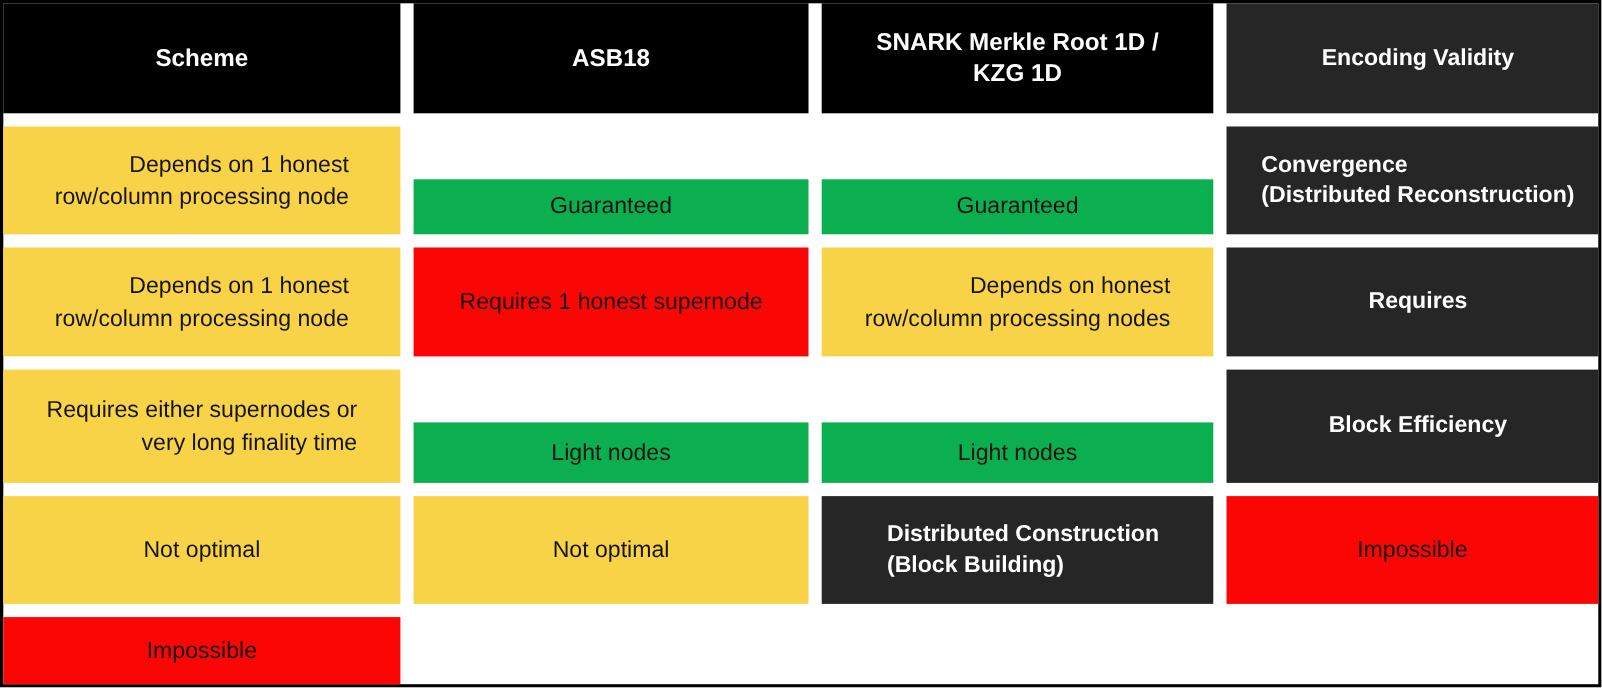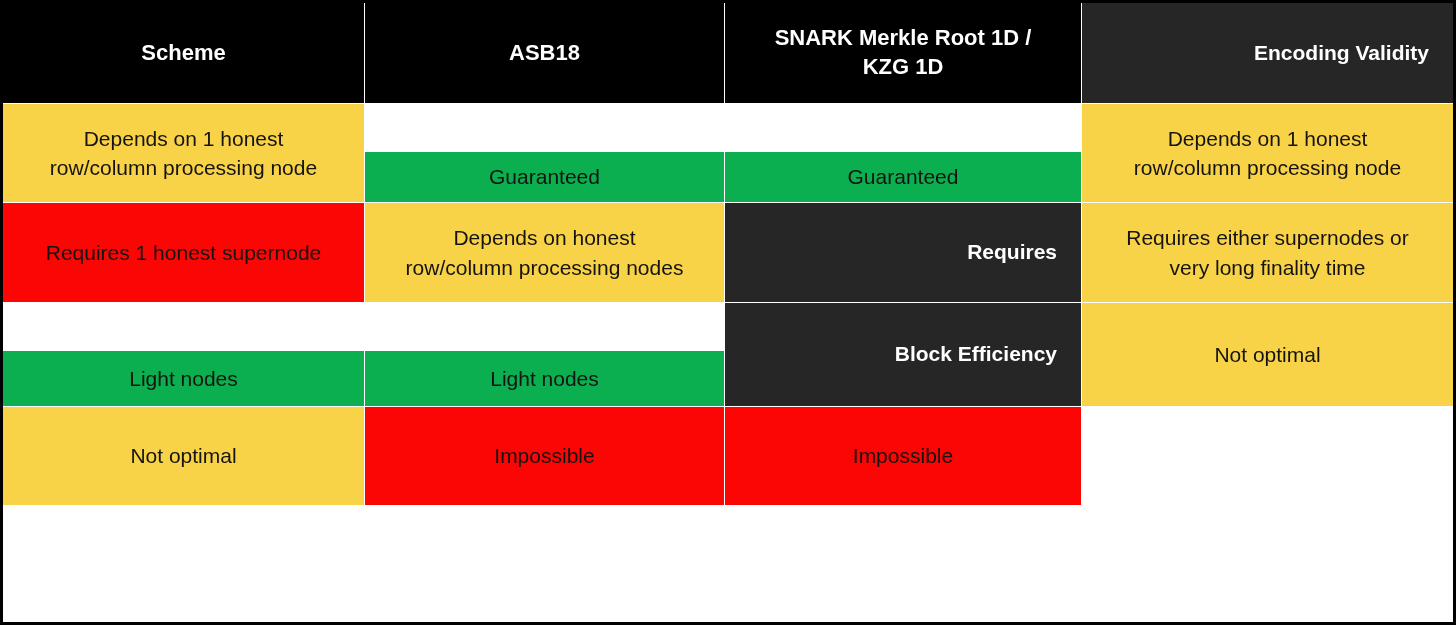--- a/index.html
+++ b/index.html
@@ -10,21 +10,21 @@
   }
   .table {
     box-sizing: border-box;
     width: 1456px;
     height: 625px;
     border: 3px solid var(--frame, #000);
     background: var(--grid-line, #fff);
     display: grid;
     grid-template-columns: 361px 359px 356px 1fr;
     grid-template-rows: 100px 98px 99px 103px 98px 1fr;
-    gap: 1px;
+    gap: 12px;
   }
   .cell, .hcell, .lcell {
     display: flex;
     align-items: center;
     justify-content: center;
     text-align: center;
     overflow: hidden;
   }
   .hcell {
     background: var(--header-bg, #000);
@@ -32,33 +32,33 @@
     font-weight: bold;
     font-size: 22px;
     line-height: 1.3;
   }
   .lcell {
     background: var(--label-bg, #262626);
     color: var(--label-text, #fff);
     font-weight: bold;
     font-size: 21px;
     line-height: 1.35;
-    justify-content: flex-end;
+    justify-content: center;
     text-align: left;
     padding-left: 22px;
-    padding-right: 24px;
+    padding-right: 12px;
   }
   .cell {
     color: var(--cell-text, #141414);
     font-size: 21px;
     line-height: 1.4;
     padding: 0 8px;
   }
   .cell.good    { background: var(--good, #0baf50); margin-top: 48px; }
-  .cell.warning { background: var(--warning, #f8d348); }
+  .cell.warning { background: var(--warning, #f8d348); text-align: right; }
   .cell.bad     { background: var(--bad, #fb0505); }
   .txt { white-space: pre-line; }
 </style>
 </head>
 <body>
 
 <div class="table">
 
   <div class="hcell">
     <span class="txt">Scheme</span>
@@ -78,20 +78,24 @@
     <span class="txt">Depends on 1 honest
 row/column processing node</span>
   </div>
   <div class="cell good">
     <span class="txt">Guaranteed</span>
   </div>
   <div class="cell good">
     <span class="txt">Guaranteed</span>
   </div>
 
+  <div class="lcell">
+    <span class="txt">Convergence
+(Distributed Reconstruction)</span>
+  </div>
   <div class="cell warning">
     <span class="txt">Depends on 1 honest
 row/column processing node</span>
   </div>
   <div class="cell bad">
     <span class="txt">Requires 1 honest supernode</span>
   </div>
   <div class="cell warning">
     <span class="txt">Depends on honest
 row/column processing nodes</span>
@@ -114,20 +118,24 @@
   <div class="lcell">
     <span class="txt">Block Efficiency</span>
   </div>
   <div class="cell warning">
     <span class="txt">Not optimal</span>
   </div>
   <div class="cell warning">
     <span class="txt">Not optimal</span>
   </div>
 
+  <div class="lcell">
+    <span class="txt">Distributed Construction
+(Block Building)</span>
+  </div>
   <div class="cell bad">
     <span class="txt">Impossible</span>
   </div>
   <div class="cell bad">
     <span class="txt">Impossible</span>
   </div>
 
 </div>
 
 </body></html>

